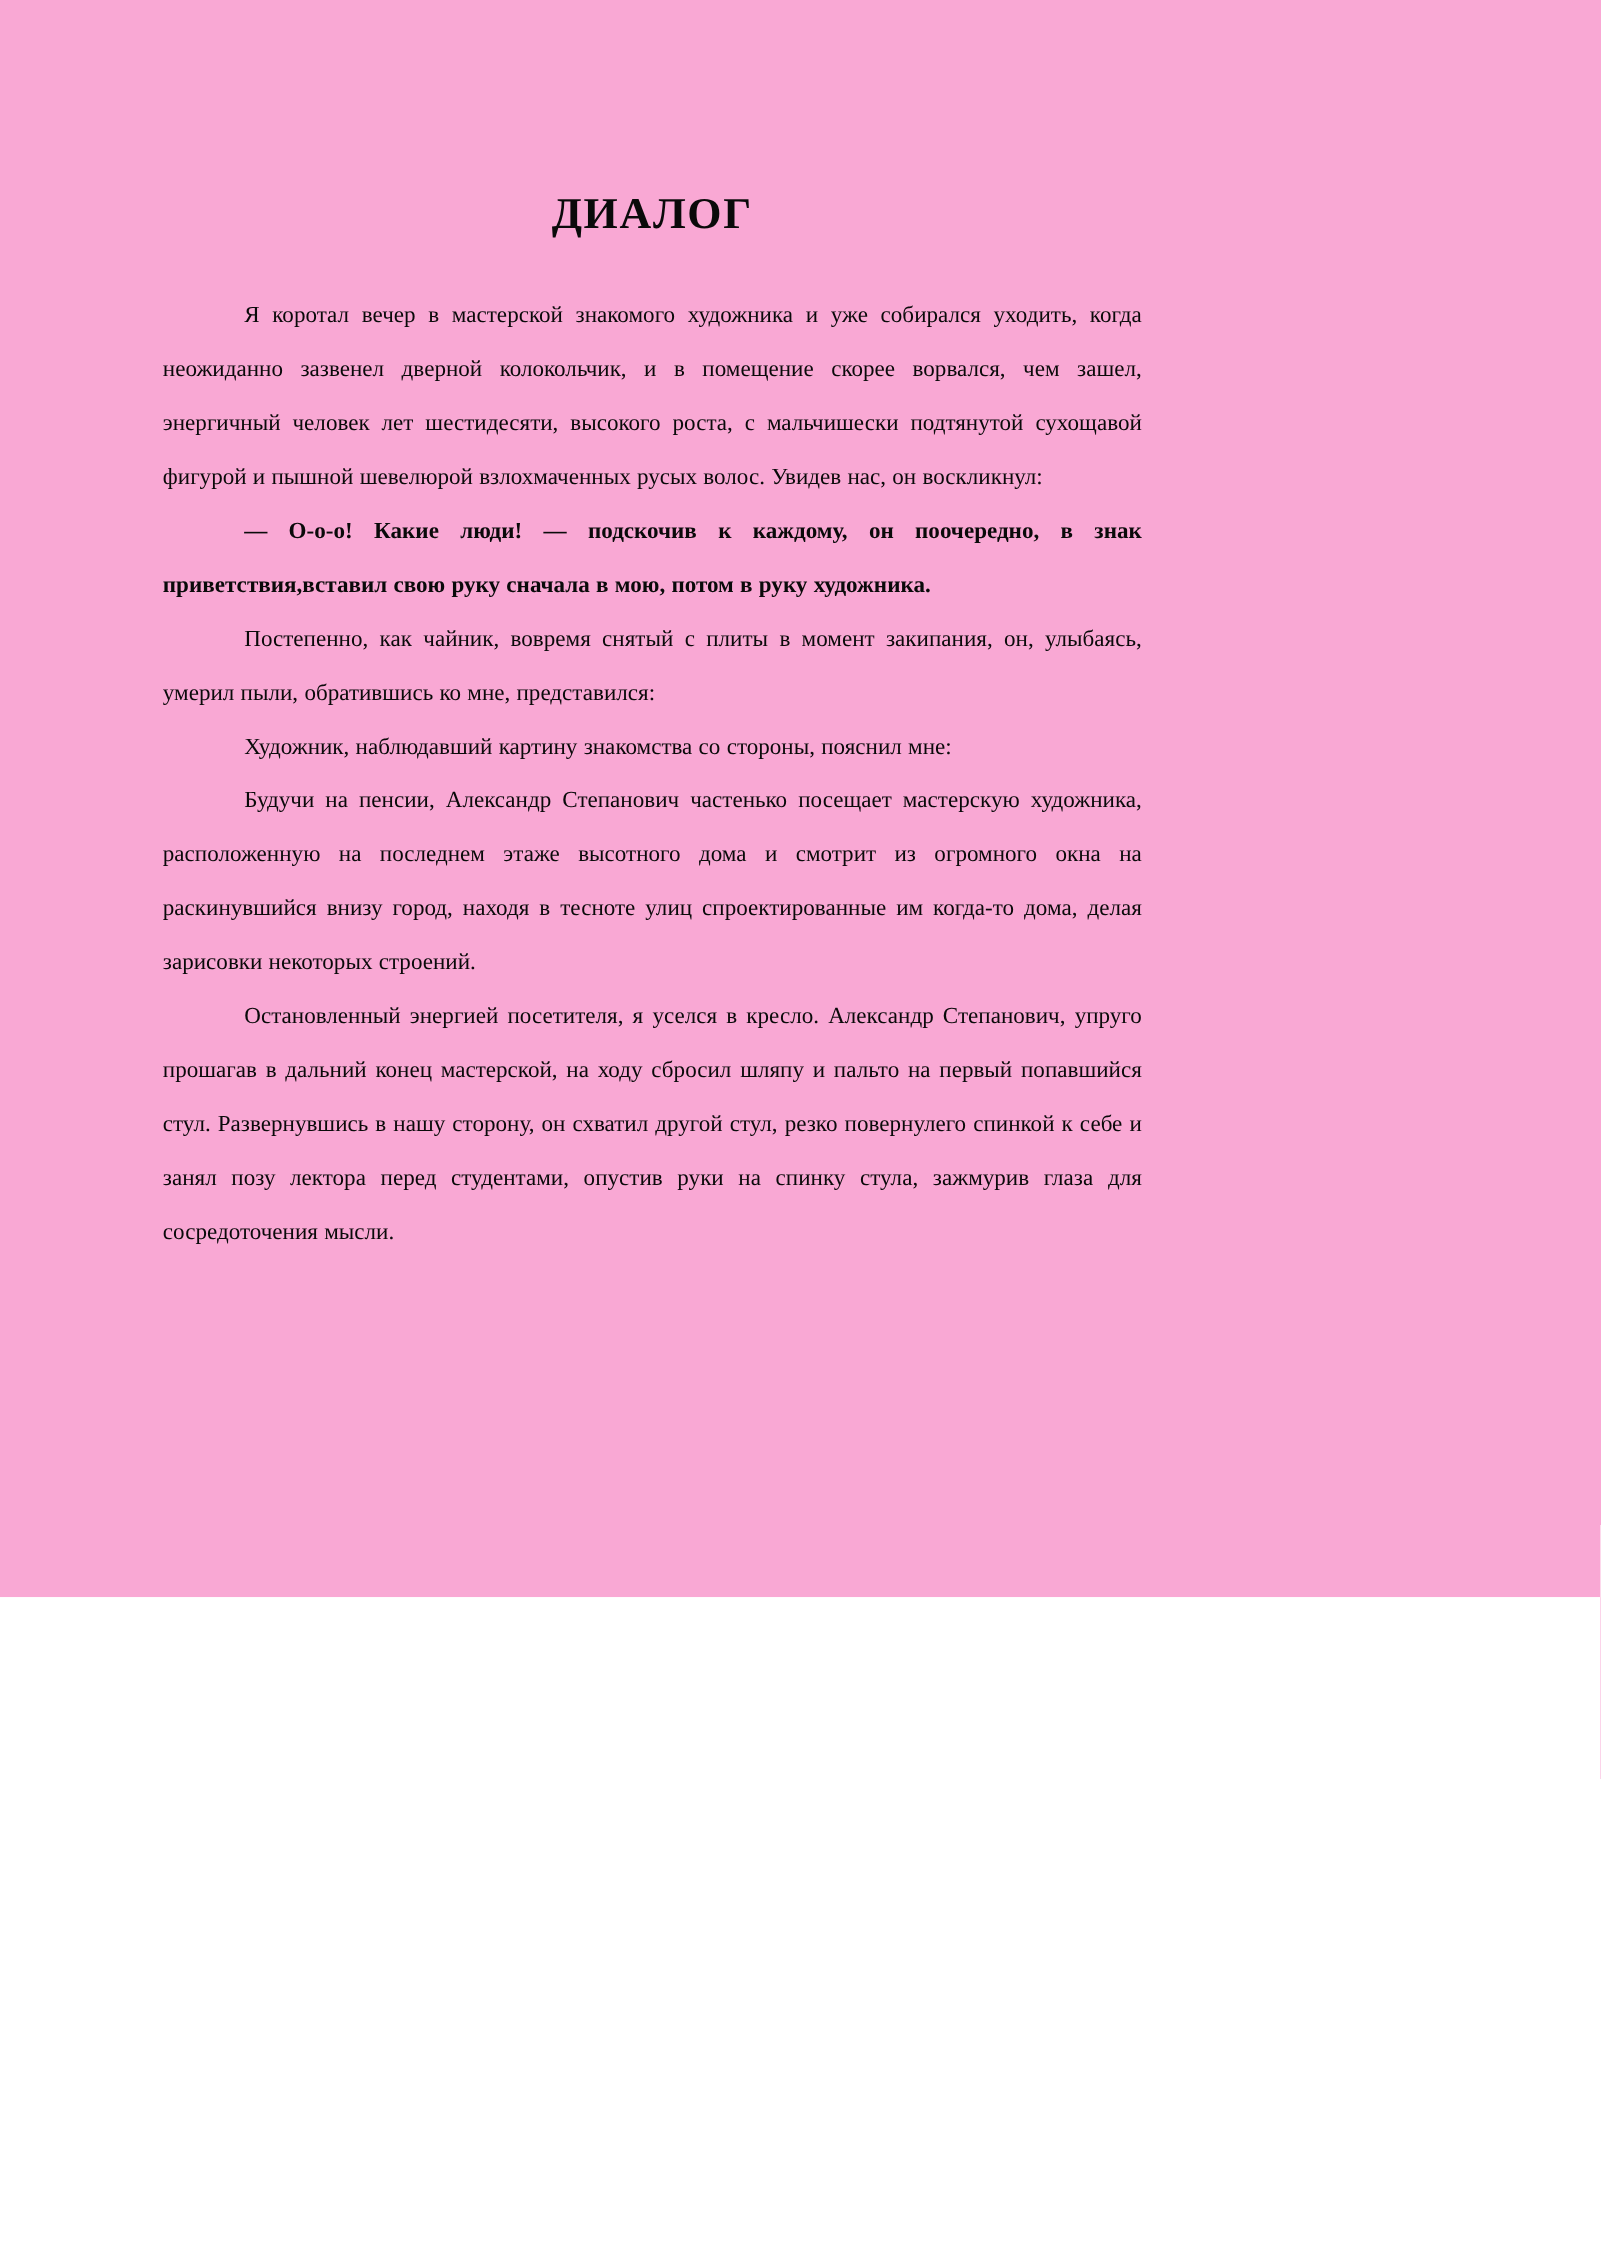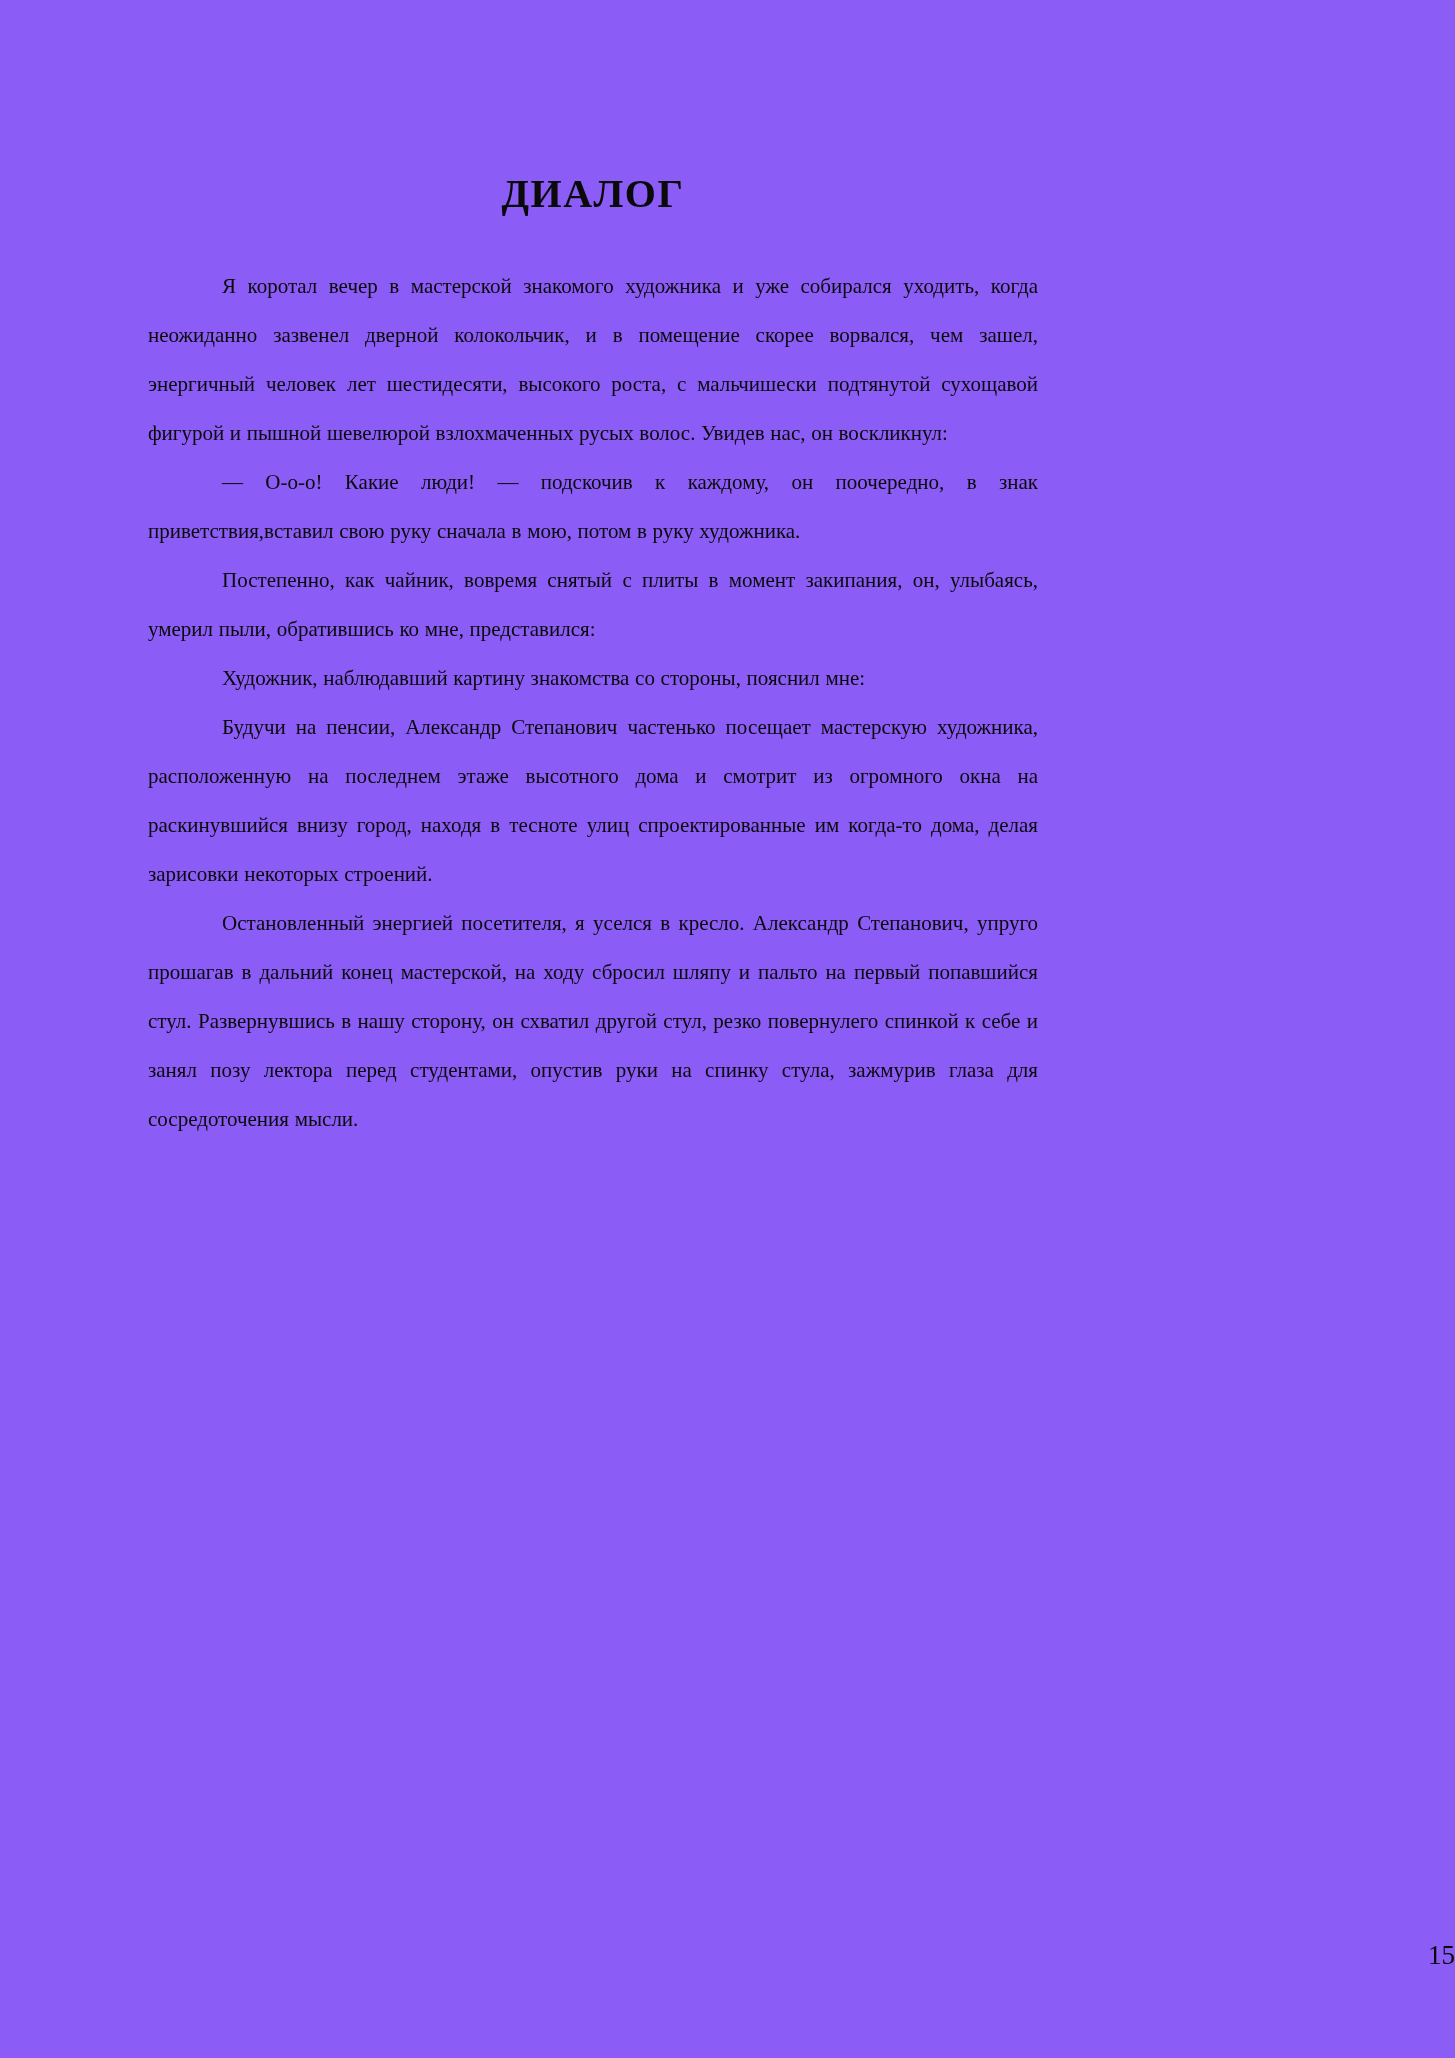--- a/index.html
+++ b/index.html
@@ -8,22 +8,22 @@
     padding: 0;
     background: #ffffff;
   }
   body {
     font-family: "Liberation Serif", "DejaVu Serif", serif;
     color: #0a0a0a;
   }
   .page {
     position: relative;
     width: 1455px;
-    height: 2058px;
-    background: #8b5cf6;
+    height: 1452px;
+    background: #f9a8d4;
     margin: 0 auto;
     overflow: hidden;
     box-sizing: border-box;
   }
   .content {
     position: absolute;
     left: 148px;
     top: 172px;
     width: 890px;
   }
@@ -42,20 +42,21 @@
     text-align: justify;
     text-align-last: left;
     text-indent: 74px;
     margin: 0;
     padding: 0;
     hyphens: none;
     word-spacing: 0.02em;
   }
   .para.dialogue {
     text-indent: 74px;
+    font-weight: bold;
   }
   .page-number {
     position: absolute;
     left: 0;
     right: 0;
     top: 1942px;
     text-align: right;
     font-size: 27px;
     line-height: 1;
     font-family: "Liberation Serif", "DejaVu Serif", serif;

